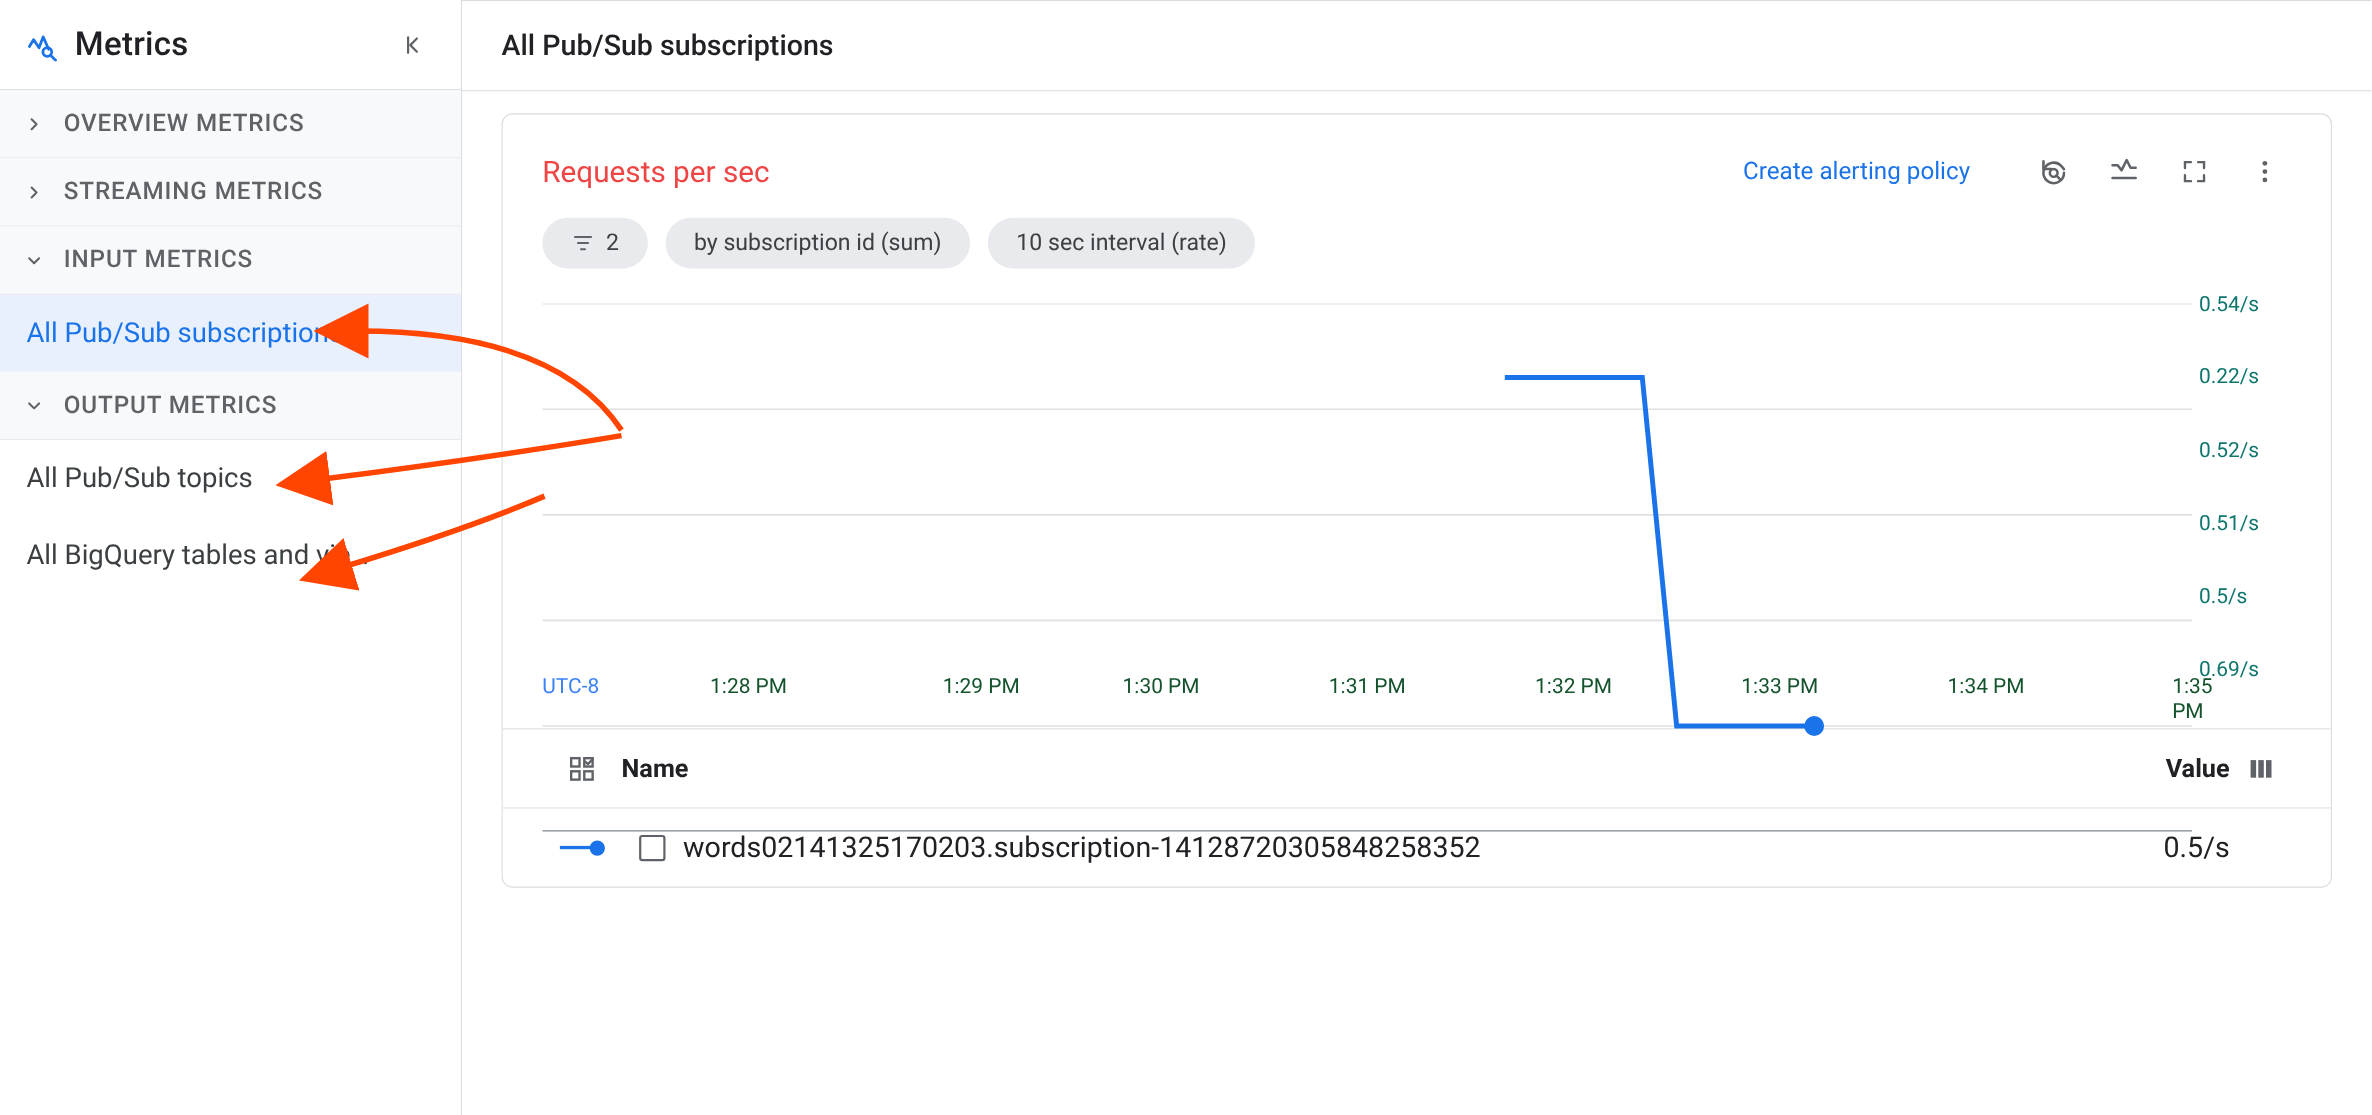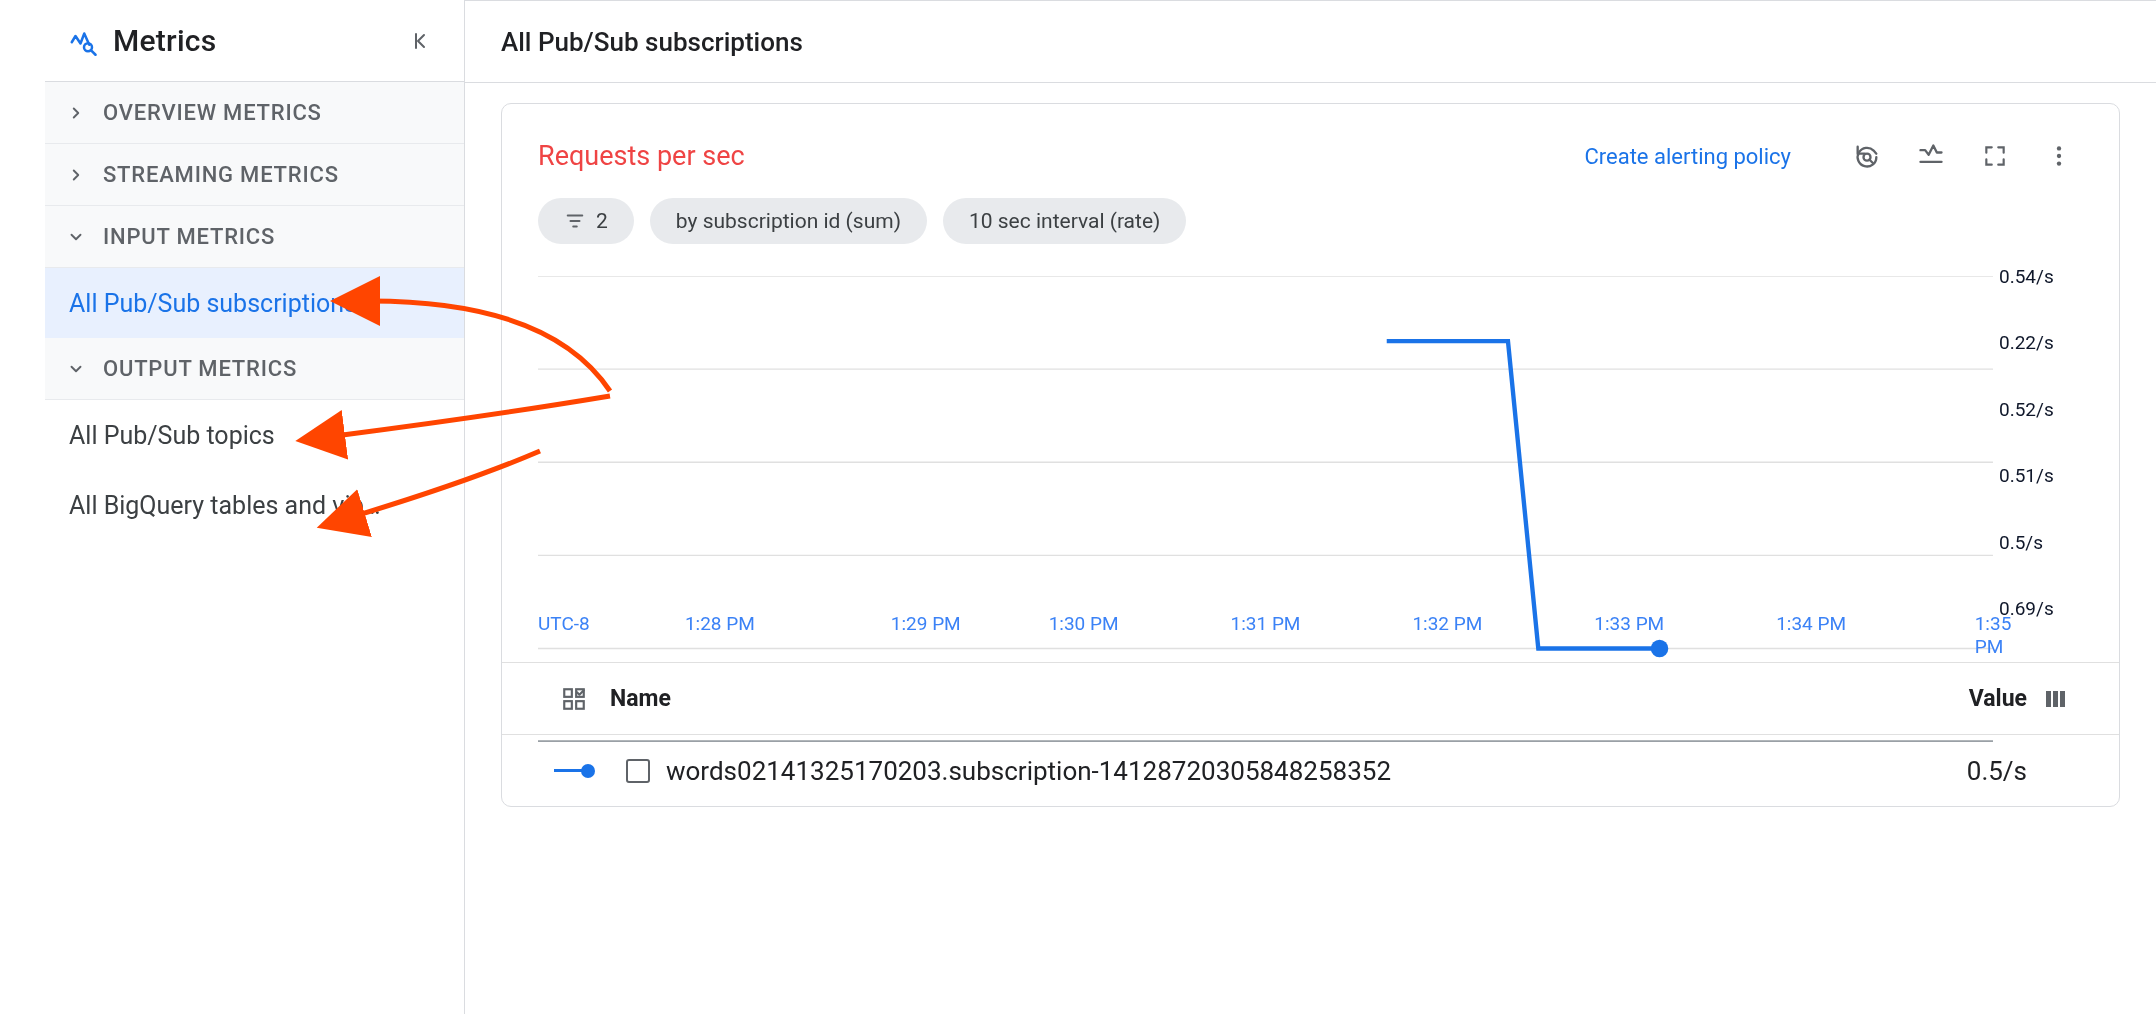--- a/index.html
+++ b/index.html
@@ -1,18 +1,18 @@
 <!DOCTYPE html>
 <html><head>
 <meta charset="utf-8">
 <style>
   * { box-sizing: border-box; margin: 0; padding: 0; }
   html, body { width: 2156px; height: 1014px; font-family: "Google Sans", Roboto, Arial, sans-serif; color: #202124; background: #fff; }
   
-  .app { display: flex; width: 100%; height: 100%; padding-left: 45px; }
+  .app { display: flex; width: 100%; height: 100%; }
   .sidebar { width: 420px; height: 100%; border-right: 1px solid #dadce0; display: flex; flex-direction: column; background: #fff; }
   .main { flex: 1; display: flex; flex-direction: column; border-top: 1px solid #dadce0; position: relative; }
   
   .sidebar-header { display: flex; align-items: center; height: 82px; padding: 0 22px; border-bottom: 1px solid #dadce0; }
   .sidebar-header .icon { width: 32px; height: 32px; margin-right: 14px; display:flex; align-items:center; justify-content:center;}
   .sidebar-header h1 { font-size: 30px; font-weight: 500; letter-spacing: .25px; flex: 1; }
   .collapse-btn { width: 40px; height: 40px; display:flex; align-items:center; justify-content:center; color:#5f6368; cursor:pointer; border-radius:50%; }
   
   .group-header { display:flex; align-items:center; height:62px; padding:0 22px; font-size:22px; letter-spacing:.8px; color:#5f6368; font-weight:500; cursor:pointer; background:#f8f9fa; border-bottom:1px solid #e8eaed; }
   .group-header .chev { width:26px; margin-right:10px; display:flex; align-items:center; }
@@ -33,23 +33,23 @@
   .chip { height:46px; padding:0 26px; border-radius:24px; background:#e8eaed; color:#3c4043; display:flex; align-items:center; font-size:21px; cursor:pointer; }
   .chip .chip-icon { margin-right:10px; color:#5f6368; display:flex;}
   
   .chart { position:relative; margin:0 36px 14px 36px; height:380px; }
   .chart .plot { position:absolute; left:0; top:8px; right:90px; bottom:40px; }
   .chart .grid line { stroke:#e0e0e0; stroke-width:1; }
   .chart .axis-x line { stroke:#9aa0a6; stroke-width:2; }
   .chart .data path { fill:none; stroke:#1a73e8; stroke-width:3; }
   .chart .data circle { fill:#1a73e8; }
   .chart .ylabels { position:absolute; right:0; top:0; bottom:40px; width:84px; }
-  .chart .ylabels div { position:absolute; left:0; font-size:19px; color:#0f172a; white-space:nowrap; transform:translateY(-50%); }
+  .chart .ylabels div { position:absolute; left:0; font-size:19px; color:#0f766e; white-space:nowrap; transform:translateY(-50%); }
   .chart .xlabels { position:absolute; left:0; right:90px; bottom:0; height:36px; }
-  .chart .xlabels div { position:absolute; font-size:19px; color:#3b82f6; transform:translateX(-50%); }
+  .chart .xlabels div { position:absolute; font-size:19px; color:#14532d; transform:translateX(-50%); }
   .chart .xlabels div.tz { transform:none; left:0 !important; color:#3b82f6; }
   
   .legend-head, .legend-row { display:flex; align-items:center; padding:0 36px; height:72px; border-top:1px solid #e0e0e0; }
   .legend-head { font-weight:700; font-size:23px; }
   .legend-row { font-size:26px; }
   .swatch-col { width:72px; display:flex; align-items:center; justify-content:center; }
   .checkbox-col { width:56px; display:flex; align-items:center; justify-content:center; }
   .name-col { flex:1; display:flex; align-items:center; overflow:hidden; text-overflow:ellipsis; white-space:nowrap; }
   .value-col { width:160px; text-align:right; }
   .colsel-col { width:56px; display:flex; align-items:center; justify-content:center; }

